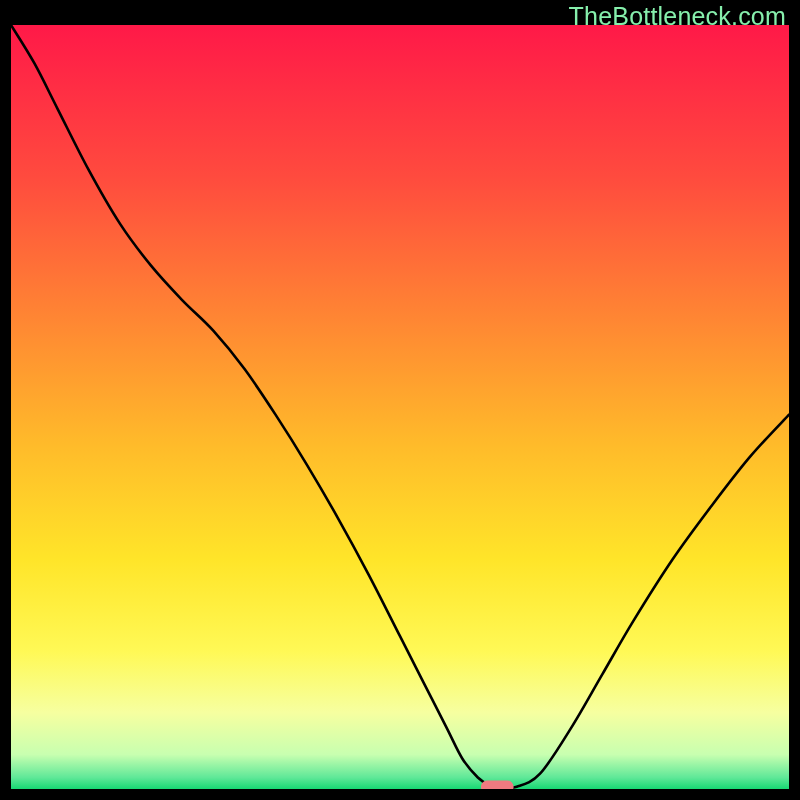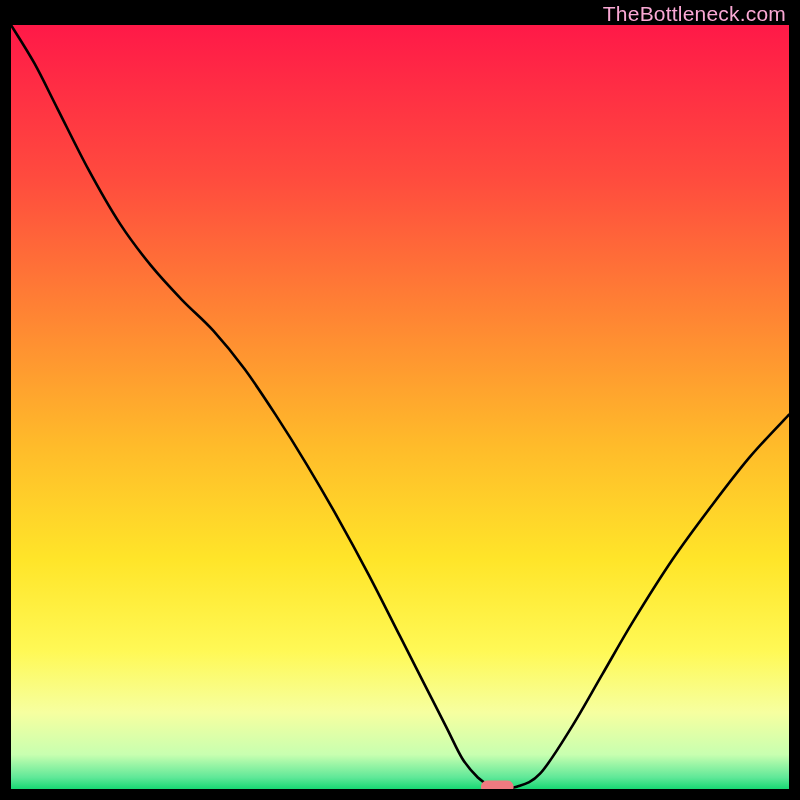--- a/index.html
+++ b/index.html
@@ -23,22 +23,22 @@
     position: absolute;
     left: 0;
     top: 0;
     width: 778px;
     height: 764px;
   }
   .watermark {
     position: absolute;
     top: 2px;
     right: 14px;
-    color: #f9a8d4;
-    font-size: 21px;
+    color: #86efac;
+    font-size: 25px;
     font-weight: 500;
     letter-spacing: 0.2px;
     user-select: none;
   }
   svg { display: block; }
 </style>
 </head>
 <body>
 
 <div class="watermark">TheBottleneck.com</div>

